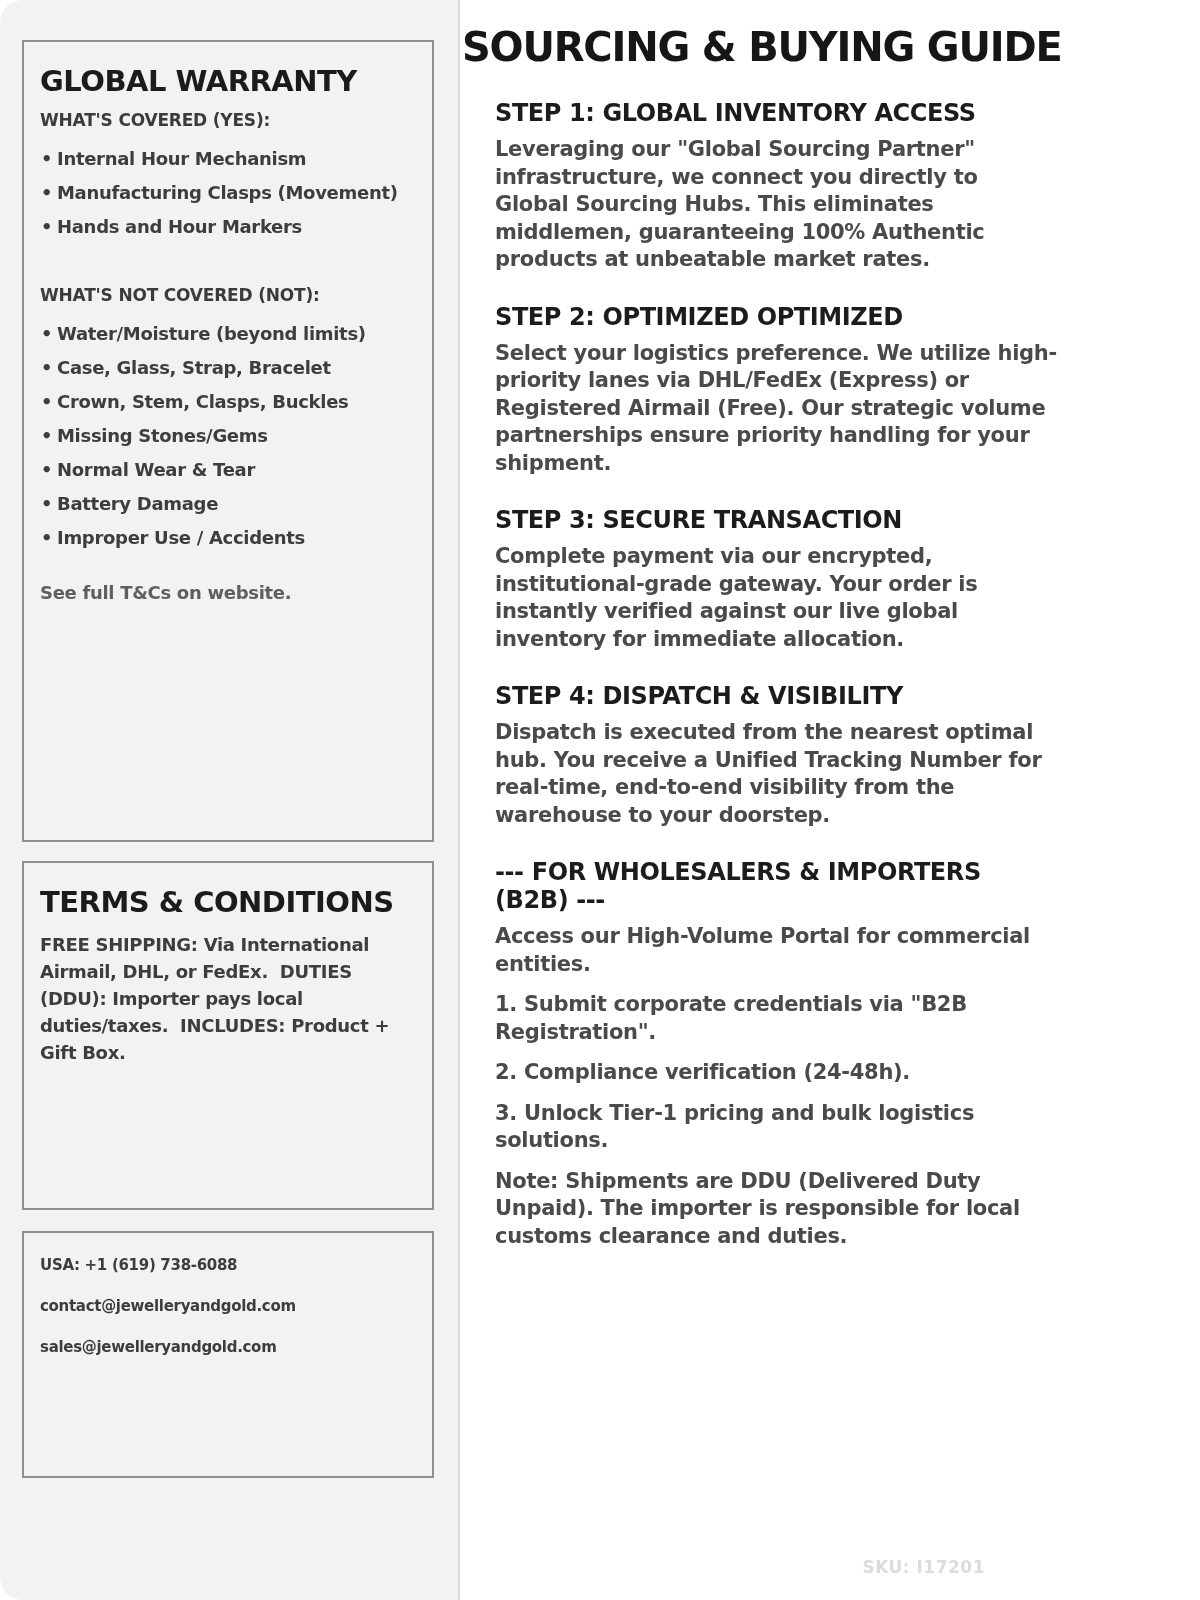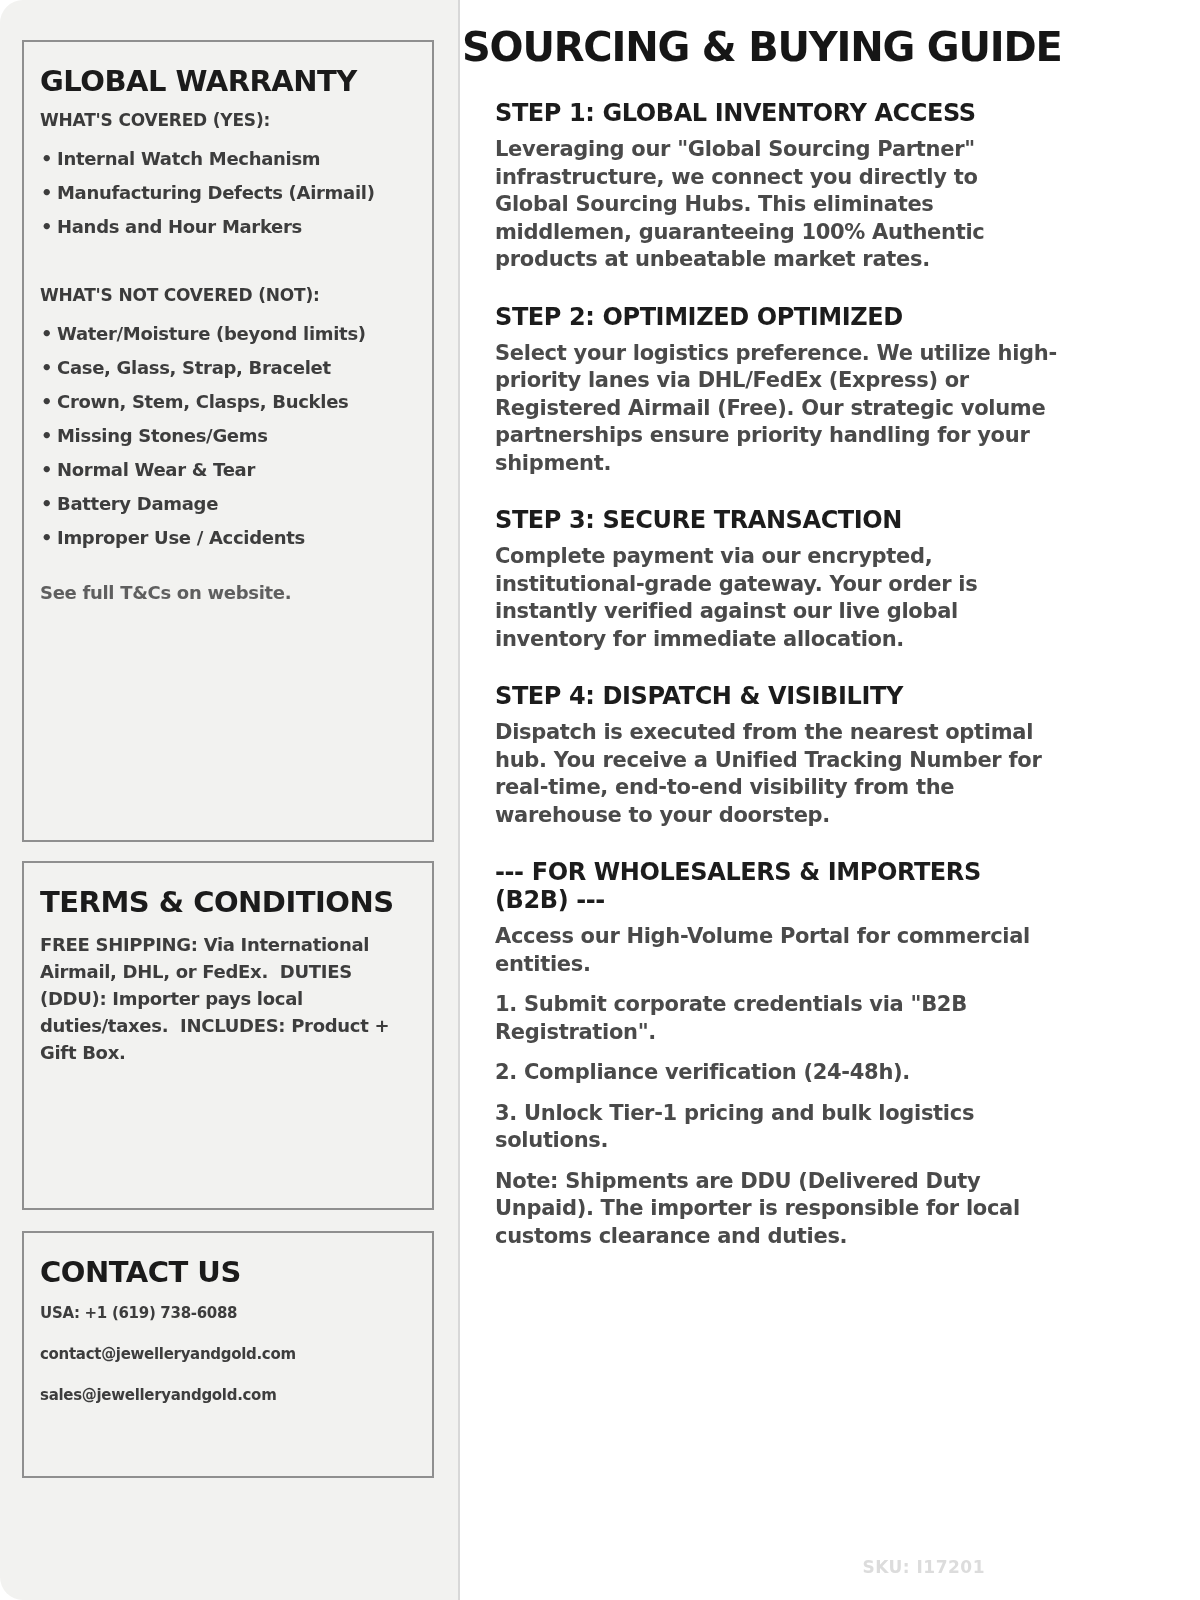--- a/index.html
+++ b/index.html
@@ -144,23 +144,23 @@
 
 <div class="page">
 
   <div class="sidebar">
 
     <div class="panel panel-warranty">
       <h2>GLOBAL WARRANTY</h2>
       <h3>WHAT'S COVERED (YES):</h3>
       <ul class="bullet-list">
 
-          <li>Internal Watch Mechanism</li>
-
-          <li>Manufacturing Defects (Airmail)</li>
+          <li>Internal Hour Mechanism</li>
+
+          <li>Manufacturing Clasps (Movement)</li>
 
           <li>Hands and Hour Markers</li>
         </ul>
       <h3 class="second">WHAT'S NOT COVERED (NOT):</h3>
       <ul class="bullet-list">
 
           <li>Water/Moisture (beyond limits)</li>
 
           <li>Case, Glass, Strap, Bracelet</li>
 
@@ -176,21 +176,20 @@
         </ul>
       <div class="footnote">See full T&amp;Cs on website.</div>
     </div>
 
     <div class="panel panel-terms">
       <h2>TERMS &amp; CONDITIONS</h2>
       <div class="terms-body">FREE SHIPPING: Via International Airmail, DHL, or FedEx.  DUTIES (DDU): Importer pays local duties/taxes.  INCLUDES: Product + Gift Box.</div>
     </div>
 
     <div class="panel panel-contact">
-      <h2>CONTACT US</h2>
       <ul class="contact-list">
 
           <li>USA: +1 (619) 738-6088</li>
 
           <li>contact@jewelleryandgold.com</li>
 
           <li>sales@jewelleryandgold.com</li>
         </ul>
     </div>
 

